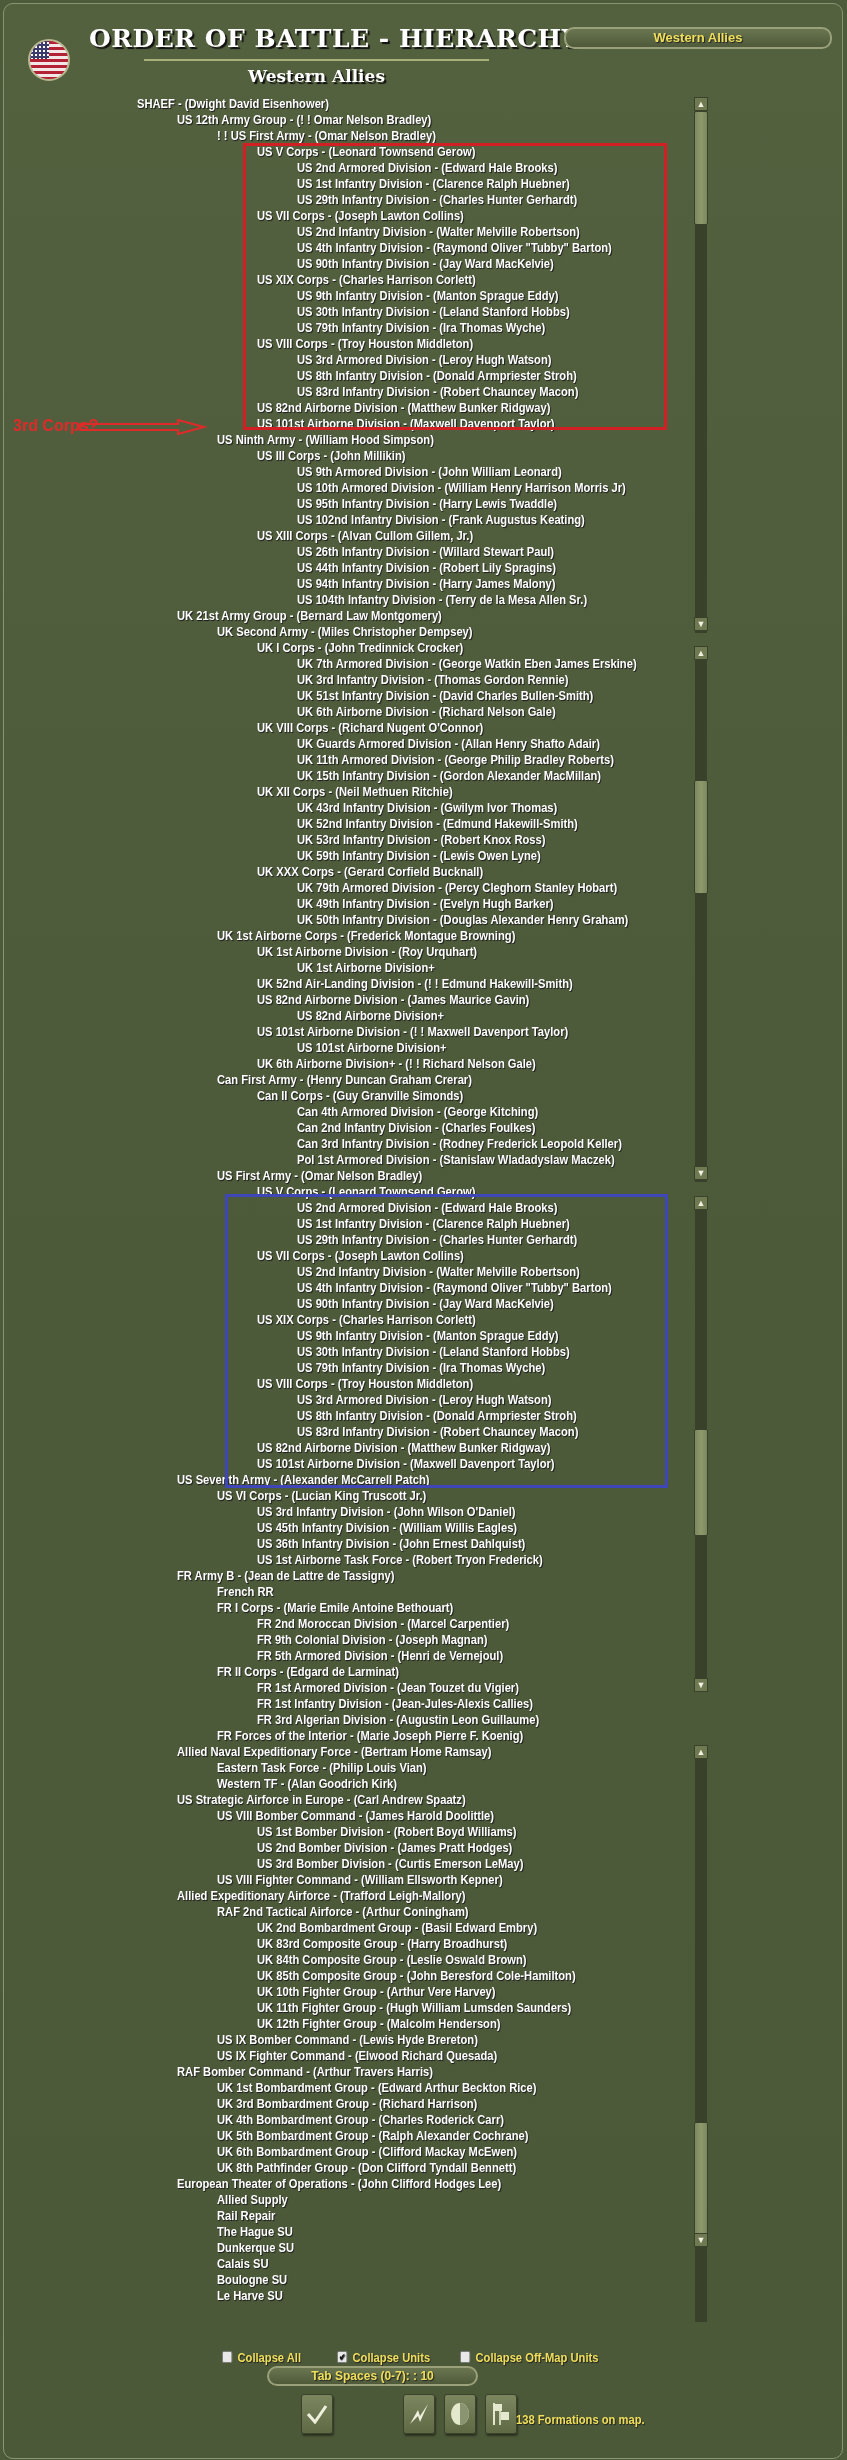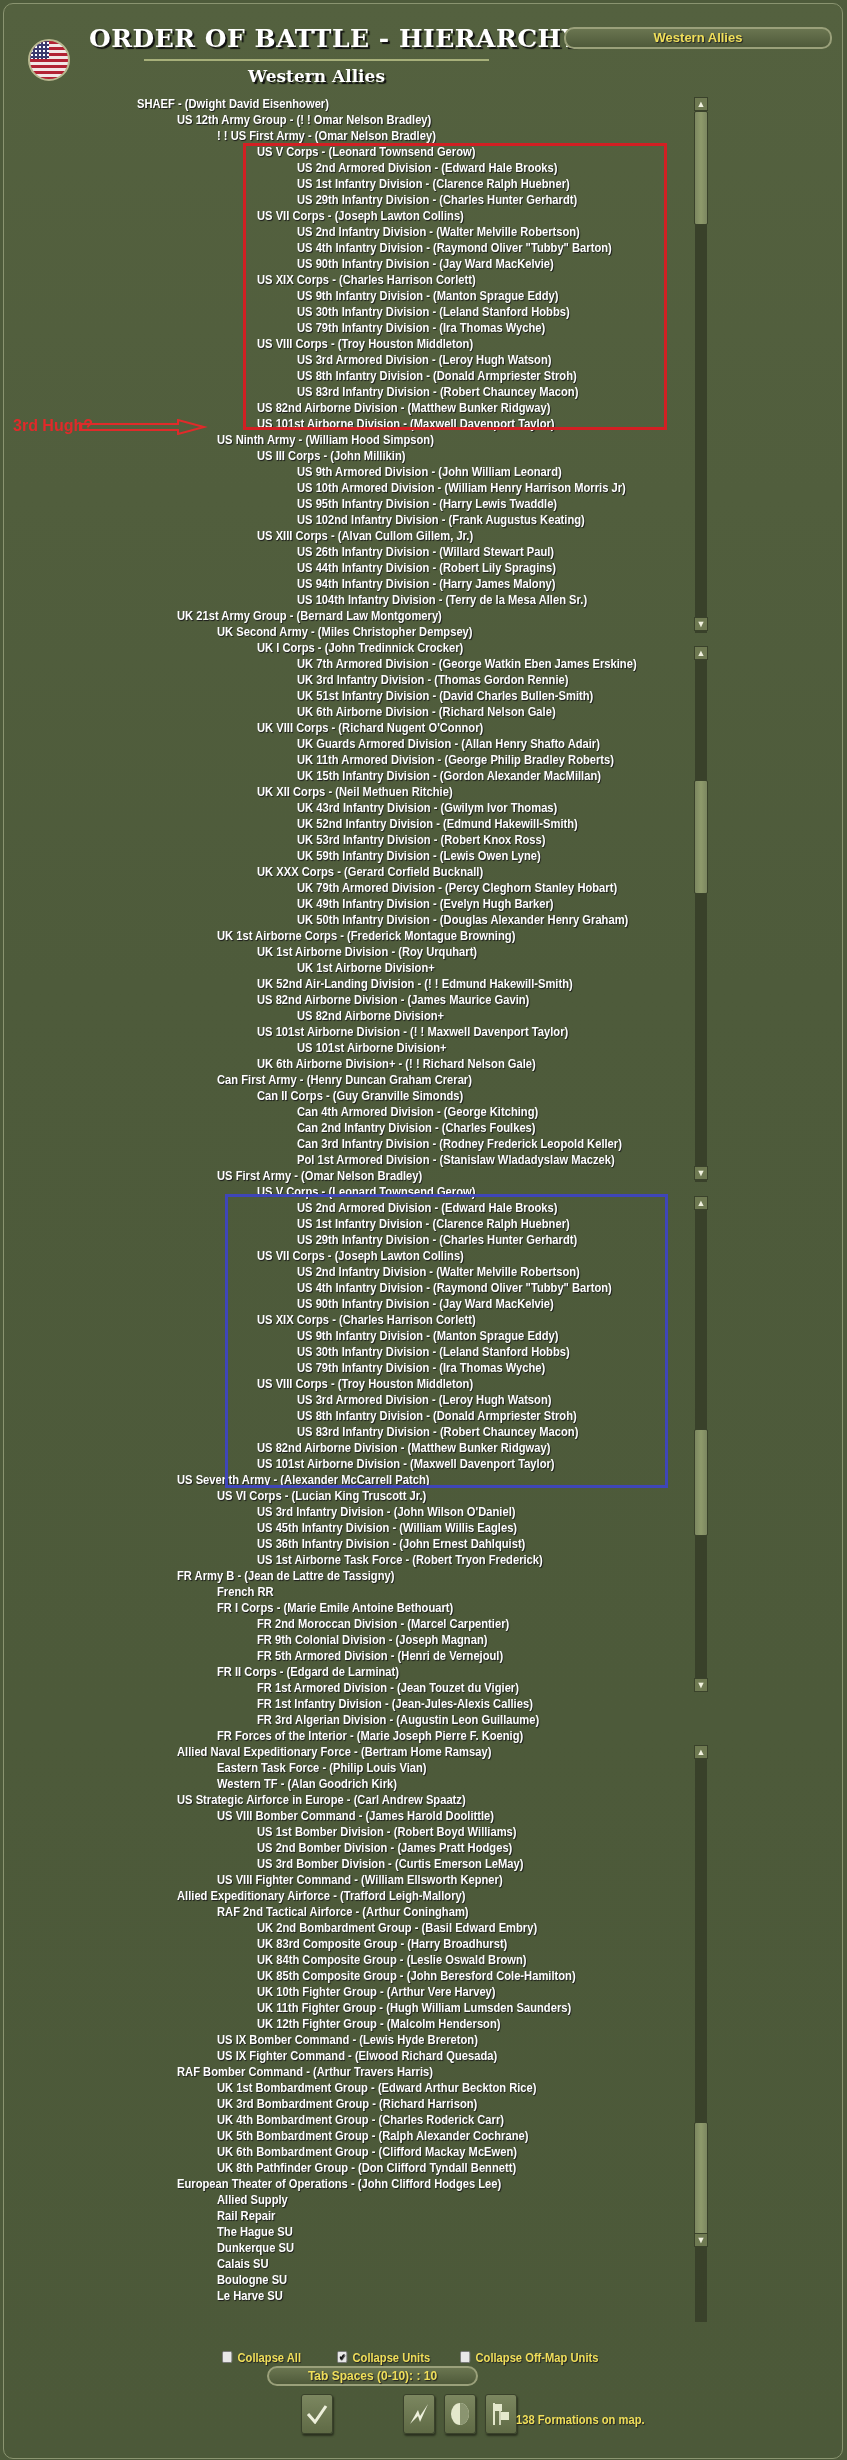--- a/index.html
+++ b/index.html
@@ -207,21 +207,21 @@
     <div class="row" style="left: 217px; top: 2112px;">Rail Repair</div>
     <div class="row" style="left: 217px; top: 2128px;">The Hague SU</div>
     <div class="row" style="left: 217px; top: 2144px;">Dunkerque SU</div>
     <div class="row" style="left: 217px; top: 2160px;">Calais SU</div>
     <div class="row" style="left: 217px; top: 2176px;">Boulogne SU</div>
     <div class="row" style="left: 217px; top: 2192px;">Le Harve SU</div>
   </div>
 
 <div class="hl-red"></div>
 <div class="hl-blue"></div>
-<div class="annot">3rd Hugh?</div>
+<div class="annot">3rd Corps?</div>
 <svg class="annot-arrow" width="130" height="16" viewBox="0 0 130 16">
   <path d="M2 5 H100 V1 L126 8 L100 15 V11 H2 Z" fill="none" stroke="#e02a2a" stroke-width="2"></path>
 </svg>
 
 <div class="scrollbar" style="top:97px;height:536px;">
   <div class="sb-track" style="top:0;height:536px;"></div>
   <div class="sb-btn" style="top:0;">▲</div>
   <div class="sb-thumb" style="top:14px;height:114px;"></div>
   <div class="sb-btn" style="top:520px;">▼</div>
 </div>
@@ -248,21 +248,21 @@
   <div class="opt" style="left:0;">
     <span class="cb"></span><span>Collapse All</span>
   </div>
   <div class="opt" style="left:115px;">
     <span class="cb">✔</span><span>Collapse Units</span>
   </div>
   <div class="opt" style="left:238px;">
     <span class="cb"></span><span>Collapse Off-Map Units</span>
   </div>
 </div>
-<div class="tabspaces">Tab Spaces (0-10): : 10</div>
+<div class="tabspaces">Tab Spaces (0-7): : 10</div>
 
 <div class="tool" style="left:301px;">
   <svg width="22" height="20" viewBox="0 0 22 20">
       <path d="M2 10 L9 18 L20 2" fill="none" stroke="#eef0dc" stroke-width="3"></path>
     </svg>
 </div>
 <div class="tool" style="left:403px;">
   <svg width="22" height="24" viewBox="0 0 22 24">
       <path d="M2 22 L10 8 L12 14 L20 2 L12 20 L10 14 Z" fill="#eef0dc"></path>
     </svg>

